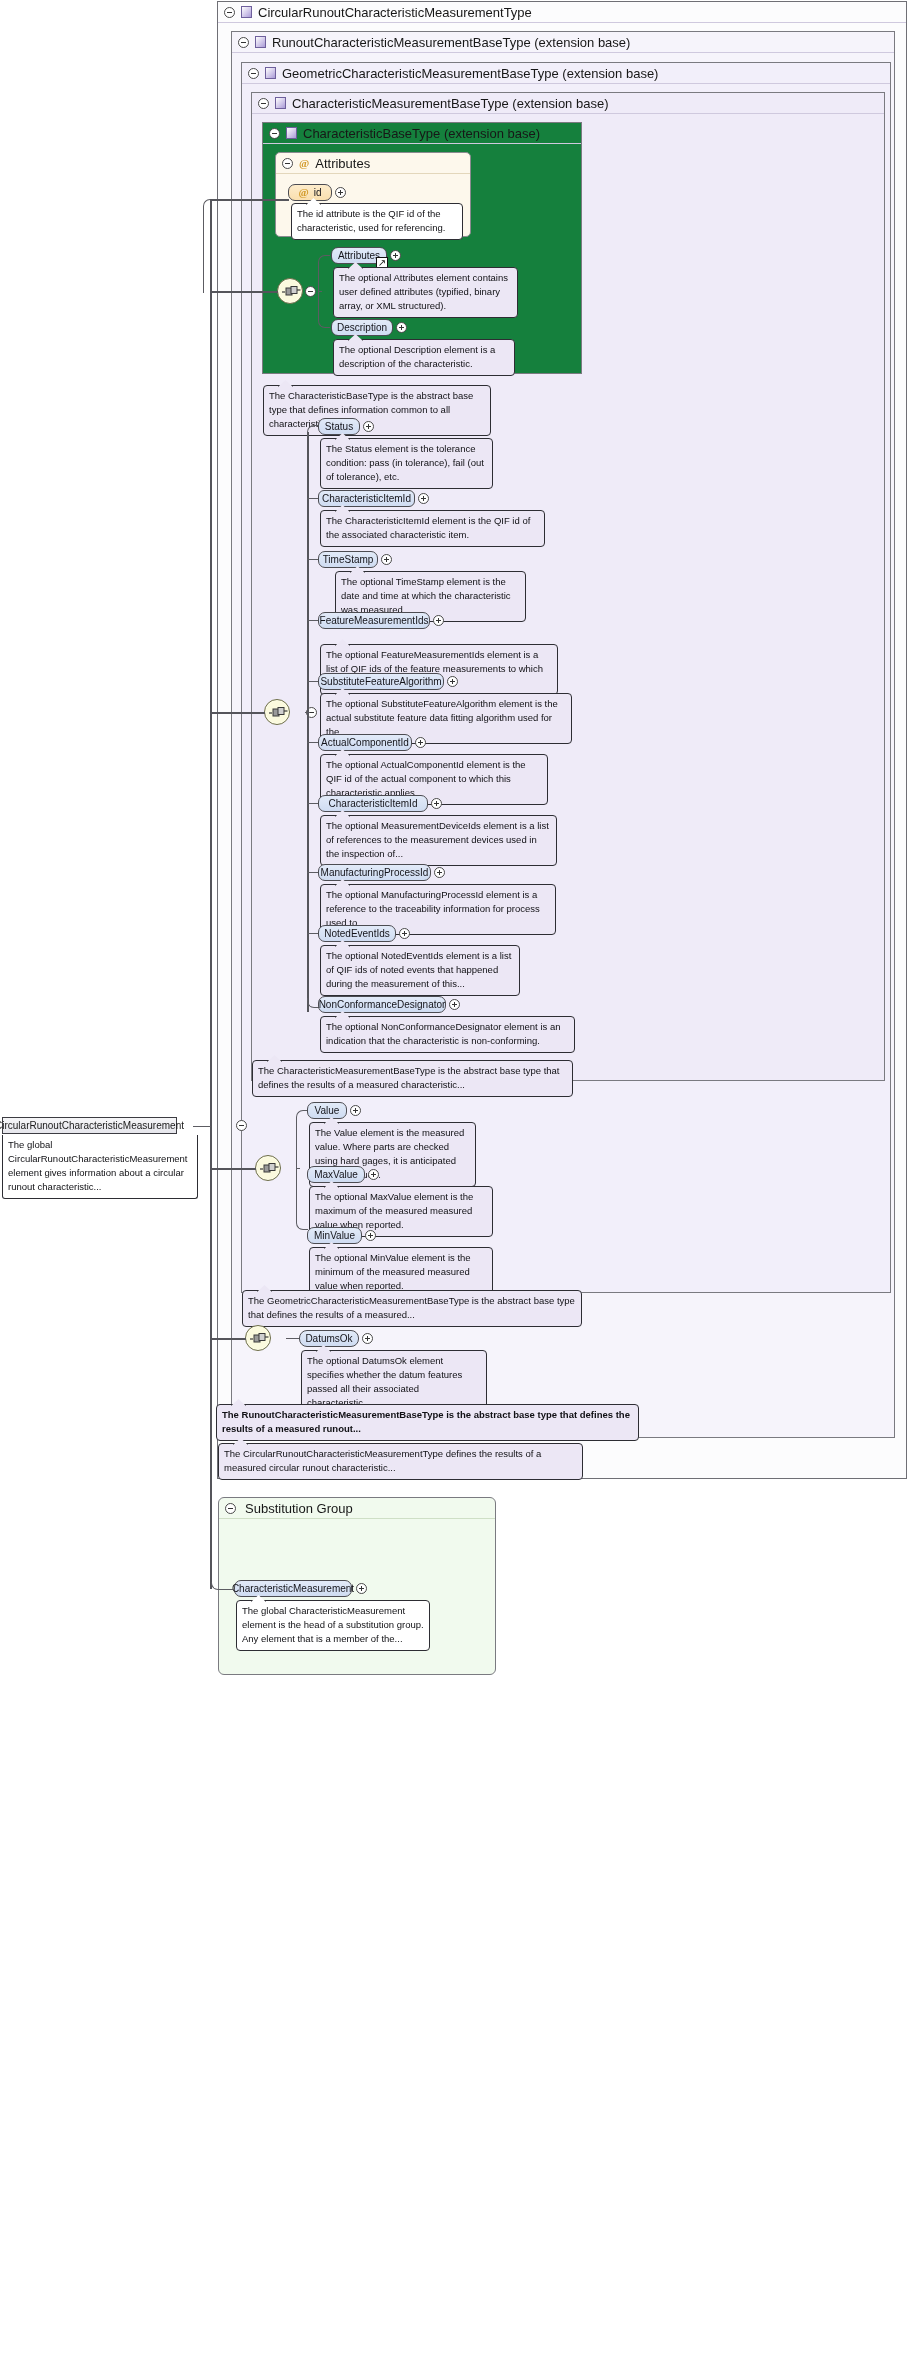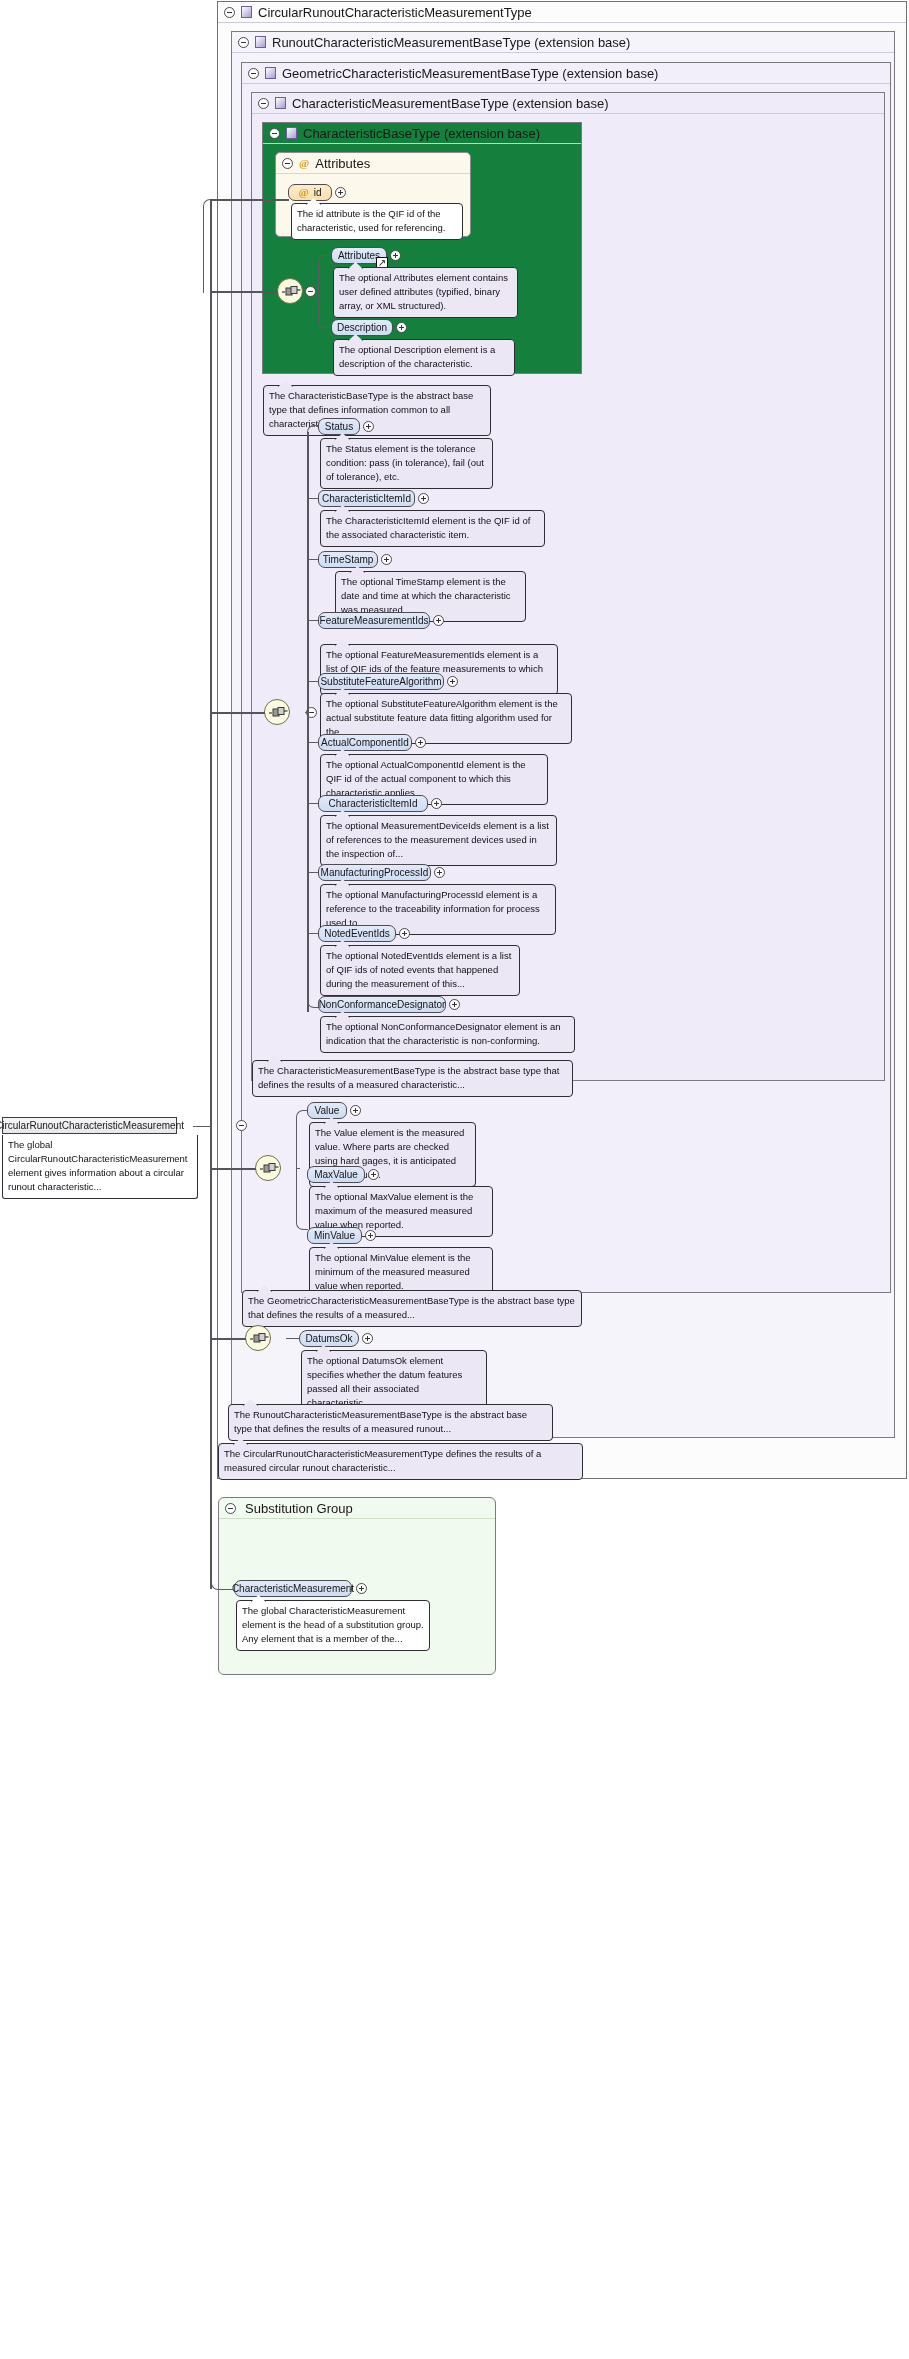--- a/index.html
+++ b/index.html
@@ -479,21 +479,21 @@
 
   <div class="node" style="left:299px; top:1330px; width:60px;border-radius:8px;">
     <span>DatumsOk</span>
   </div>
   <span class="plus-ic node-plus" style="left:362px; top:1333px;"></span>
   <div class="anno" style="left:301px; top:1350px; width:186px;">
     <span>The optional DatumsOk element specifies whether the datum features passed all their associated characteristic...</span>
   </div>
 
   
-  <div class="anno" style="left:228px; top:1404px; width:325px;">
+  <div class="anno" style="left:216px; top:1404px; width:423px;font-weight:bold;">
     <span>The RunoutCharacteristicMeasurementBaseType is the abstract base type that defines the results of a measured runout...</span>
   </div>
 
   
   <div class="anno" style="left:218px; top:1443px; width:365px;">
     <span>The CircularRunoutCharacteristicMeasurementType defines the results of a measured circular runout characteristic...</span>
   </div>
 
   
   <div class="panel subst" style="left:218px; top:1497px; width:278px; height:178px;">

